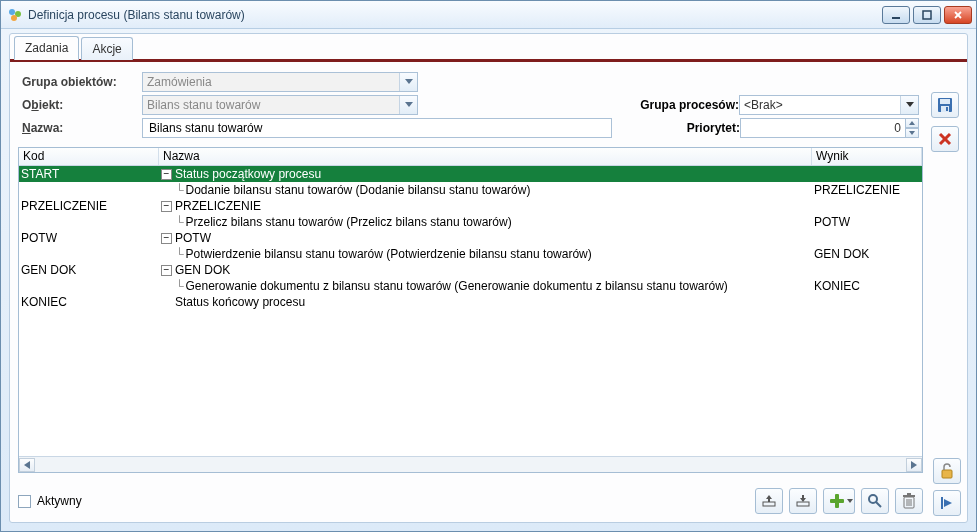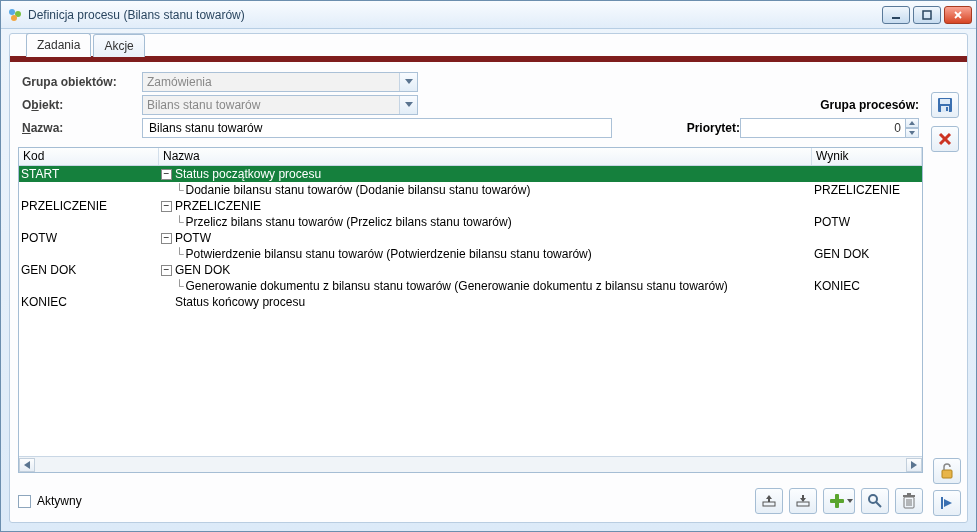--- a/index.html
+++ b/index.html
@@ -8,21 +8,21 @@
   .titlebar { height:28px; display:flex; align-items:center; padding:0 4px 0 6px; background: linear-gradient(#f8fbff,#e1edf9); border-bottom:1px solid #b7cee4; }
   .app-icon { width:16px; height:16px; margin-right:5px; display:flex; align-items:center; justify-content:center; }
   .title-text { color:#2a4660; font-size:12px; flex:1; }
   .win-controls { display:flex; gap:3px; }
   .win-btn { width:28px; height:18px; border:1px solid #5a7a9a; border-radius:3px; display:flex; align-items:center; justify-content:center; background:linear-gradient(#f0f6fc,#c7dcf0); cursor:pointer; }
   .win-btn.close { background:linear-gradient(#f9a392,#d64524); border-color:#a83a20; }
   .win-btn svg { display:block; }
 
   .content { position:absolute; top:32px; left:8px; right:8px; bottom:8px; background:#fdfdfe; border:1px solid #b9cde1; border-radius:3px; }
 
-  .tabs { height:24px; display:flex; align-items:flex-end; padding-left:16px; margin-top:4px; border-bottom:6px solid #7f1d1d; }
+  .tabs { height:24px; display:flex; align-items:flex-end; padding-left:4px; margin-top:4px; border-bottom:3px solid #7f1d1d; }
   .tab { padding:4px 10px; border:1px solid #a5bdd4; border-bottom:none; background:linear-gradient(#f8fbff,#e9f1f9); margin-right:2px; border-radius:3px 3px 0 0; cursor:pointer; position:relative; top:1px; color:#333; }
   .tab.active { background:#fdfdfe; border-bottom:1px solid #fdfdfe; font-weight:normal; }
 
   .form-area { padding:6px 8px; }
   .form-row { display:flex; align-items:center; margin-bottom:3px; }
   .form-label { width:120px; color:#404040; }
   .form-label .mn { text-decoration:underline; }
   .combo, .text-in { height:20px; border:1px solid #abc1d7; background:#fff; display:flex; align-items:center; padding:0 4px; color:#333; }
   .combo { position:relative; }
   .combo.disabled { background:#f2f2f2; color:#888; }
@@ -124,20 +124,28 @@
           <div class="combo disabled" style="width:276px">
             <span>Bilans stanu towarów</span>
             <span class="arrow">
                 <svg width="8" height="6">
                   <polygon points="0,0 8,0 4,5" fill="#5a7490"></polygon>
                 </svg>
               </span>
           </div>
           <div class="form-right">
             <span class="form-label2"><b><span>Grupa proc</span><span class="mn">e</span><span>sów:</span></b></span>
+            <div class="combo" style="width:180px">
+              <span>&lt;Brak&gt;</span>
+              <span class="arrow">
+                  <svg width="8" height="6">
+                    <polygon points="0,0 8,0 4,5" fill="#333"></polygon>
+                  </svg>
+                </span>
+            </div>
           </div>
         </div>
         <div class="form-row">
           <div class="form-label"><b><span class="mn">N</span><span>azwa:</span></b></div>
           <div class="text-in" style="width:470px">
             <input type="text" value="Bilans stanu towarów" style="">
           </div>
           <div class="form-right">
             <span class="form-label2"><b><span class="mn">P</span><span>riorytet:</span></b></span>
             <div style="display:flex;">

